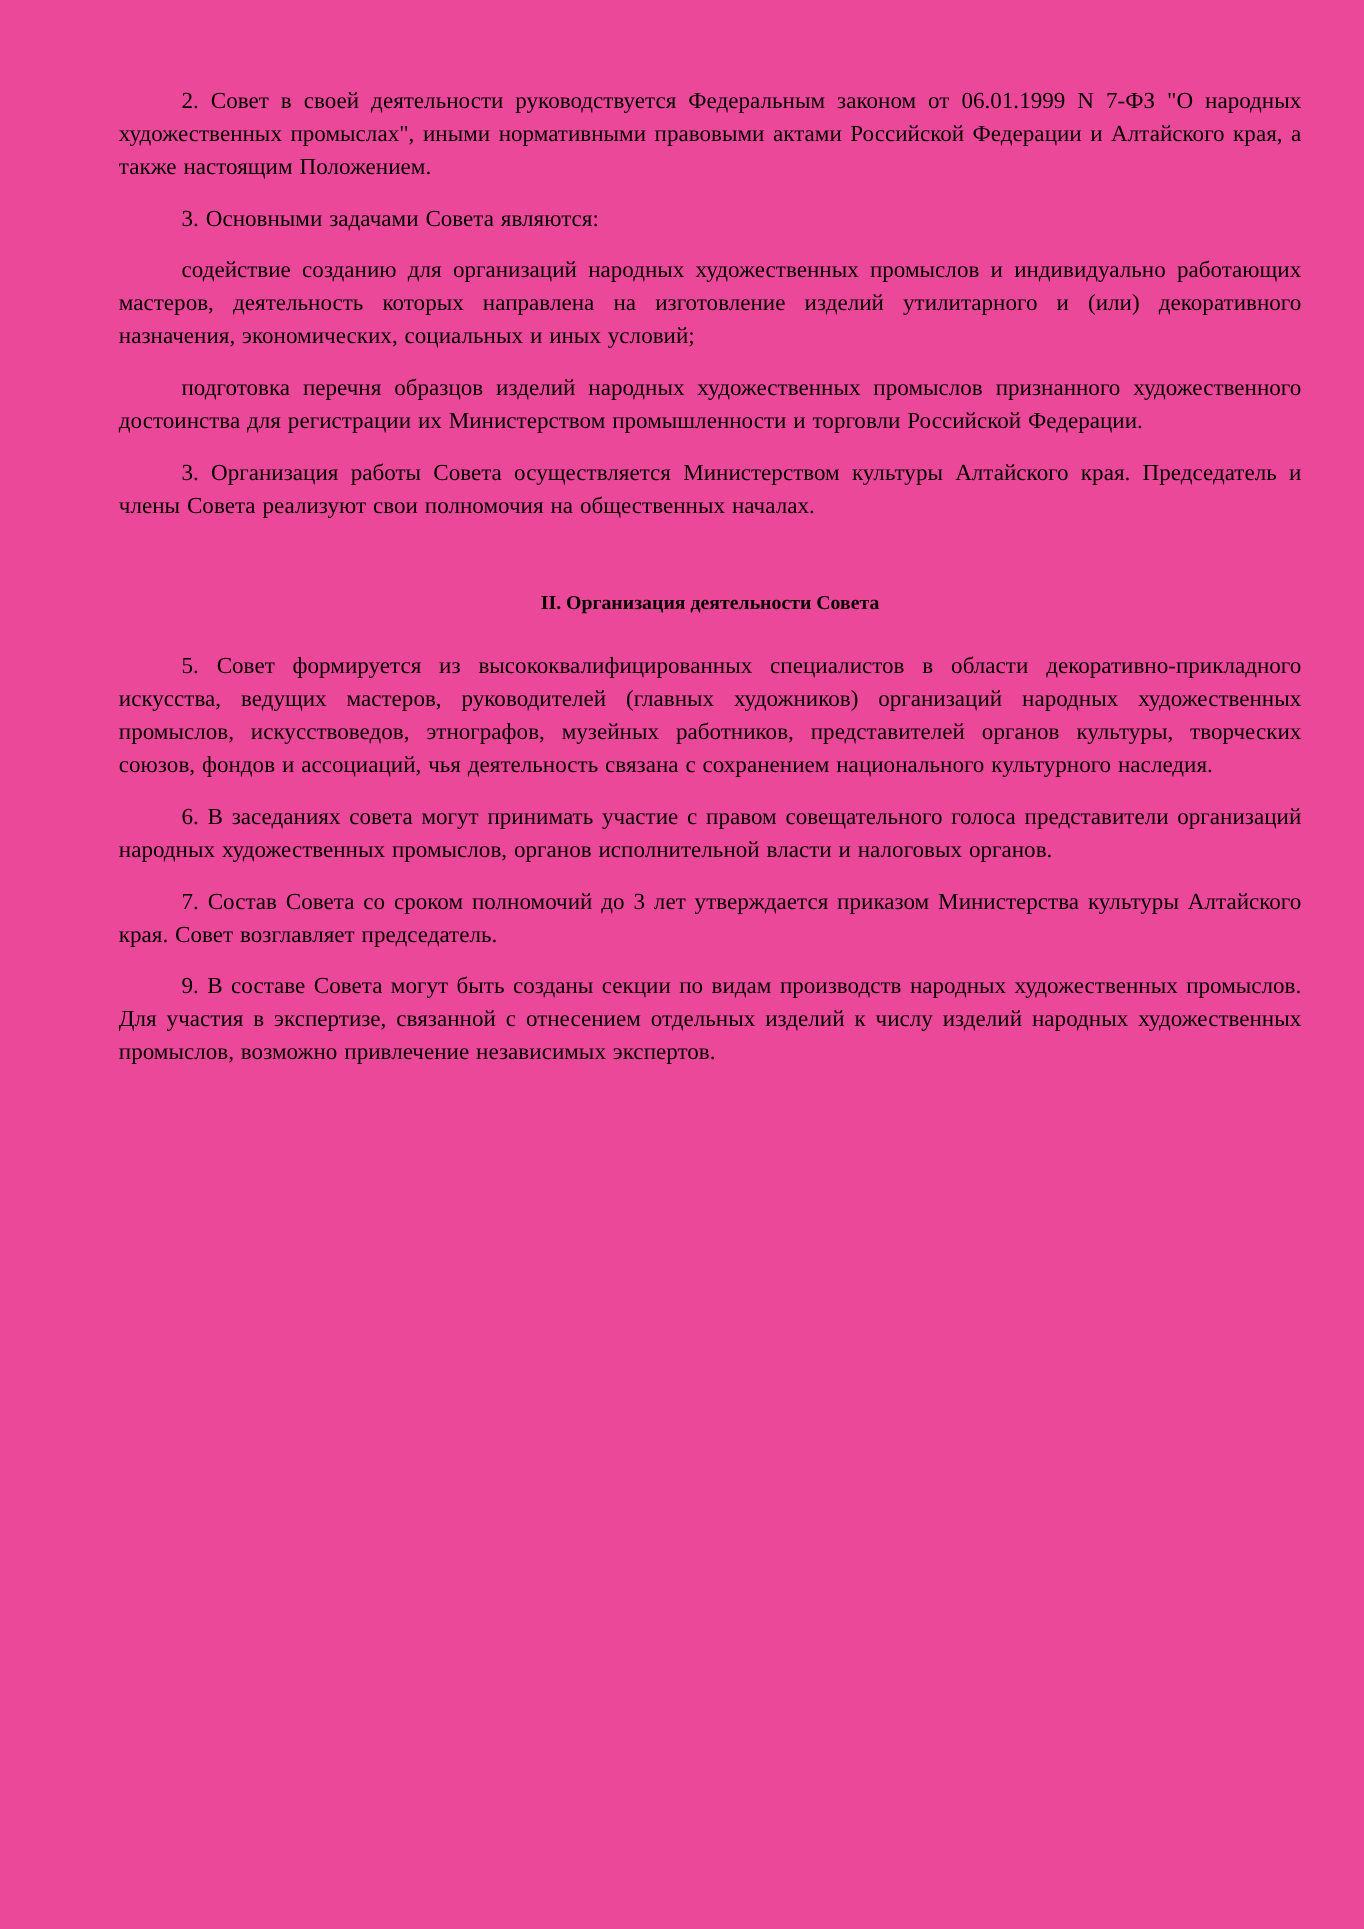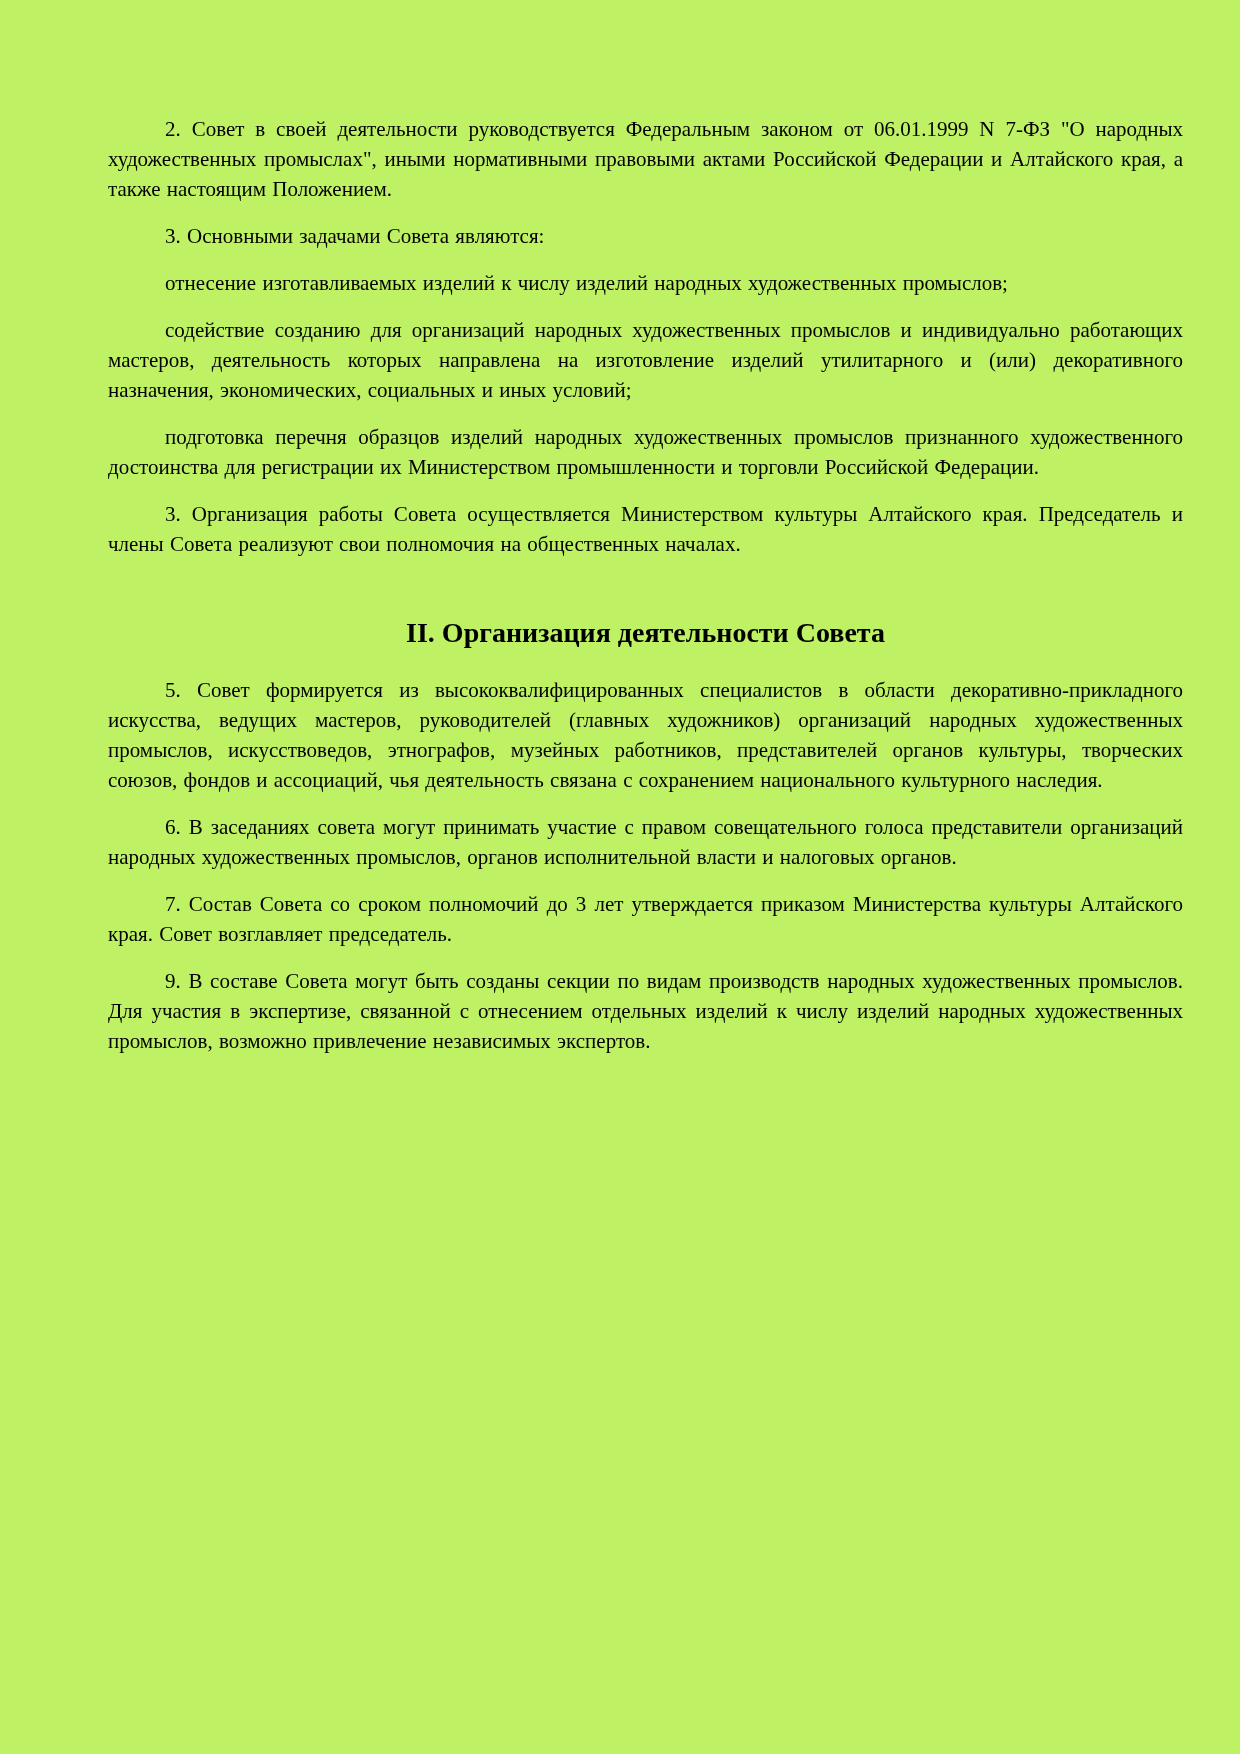--- a/index.html
+++ b/index.html
@@ -5,52 +5,51 @@
   html, body {
     margin: 0;
     padding: 0;
     background: #ffffff;
   }
   .page {
     position: relative;
     width: 1240px;
     height: 1754px;
     margin: 0 auto;
-    background: #bef264;
+    background: #ec4899;
     box-sizing: border-box;
-    padding: 114px 57px 40px 108px;
+    padding: 76px 57px 40px 108px;
     overflow: hidden;
     font-family: "Liberation Serif", "DejaVu Serif", serif;
     font-size: 21px;
     line-height: 30px;
     color: #000000;
   }
   .para {
     margin: 0 0 17px 0;
     text-align: justify;
     text-indent: 57px;
     word-spacing: 1px;
   }
   .heading {
     font-family: "Liberation Serif", "DejaVu Serif", serif;
-    font-size: 28px;
+    font-size: 18px;
     line-height: 32px;
     font-weight: bold;
     text-align: center;
     text-indent: 0;
     margin: 58px 0 26px 0;
   }
 </style>
 </head>
 <body>
 
 <div class="page">
   <p class="para">2. Совет в своей деятельности руководствуется Федеральным законом от 06.01.1999 N 7-ФЗ "О народных художественных промыслах", иными нормативными правовыми актами Российской Федерации и Алтайского края, а также настоящим Положением.</p>
   <p class="para">3. Основными задачами Совета являются:</p>
-  <p class="para">отнесение изготавливаемых изделий к числу изделий народных художественных промыслов;</p>
   <p class="para">содействие созданию для организаций народных художественных промыслов и индивидуально работающих мастеров, деятельность которых направлена на изготовление изделий утилитарного и (или) декоративного назначения, экономических, социальных и иных условий;</p>
   <p class="para">подготовка перечня образцов изделий народных художественных промыслов признанного художественного достоинства для регистрации их Министерством промышленности и торговли Российской Федерации.</p>
   <p class="para">3. Организация работы Совета осуществляется Министерством культуры Алтайского края. Председатель и члены Совета реализуют свои полномочия на общественных началах.</p>
   <h2 class="heading">II. Организация деятельности Совета</h2>
   <p class="para">5. Совет формируется из высококвалифицированных специалистов в области декоративно-прикладного искусства, ведущих мастеров, руководителей (главных художников) организаций народных художественных промыслов, искусствоведов, этнографов, музейных работников, представителей органов культуры, творческих союзов, фондов и ассоциаций, чья деятельность связана с сохранением национального культурного наследия.</p>
   <p class="para">6. В заседаниях совета могут принимать участие с правом совещательного голоса представители организаций народных художественных промыслов, органов исполнительной власти и налоговых органов.</p>
   <p class="para">7. Состав Совета со сроком полномочий до 3 лет утверждается приказом Министерства культуры Алтайского края. Совет возглавляет председатель.</p>
   <p class="para">9. В составе Совета могут быть созданы секции по видам производств народных художественных промыслов. Для участия в экспертизе, связанной с отнесением отдельных изделий к числу изделий народных художественных промыслов, возможно привлечение независимых экспертов.</p>
 </div>
 

